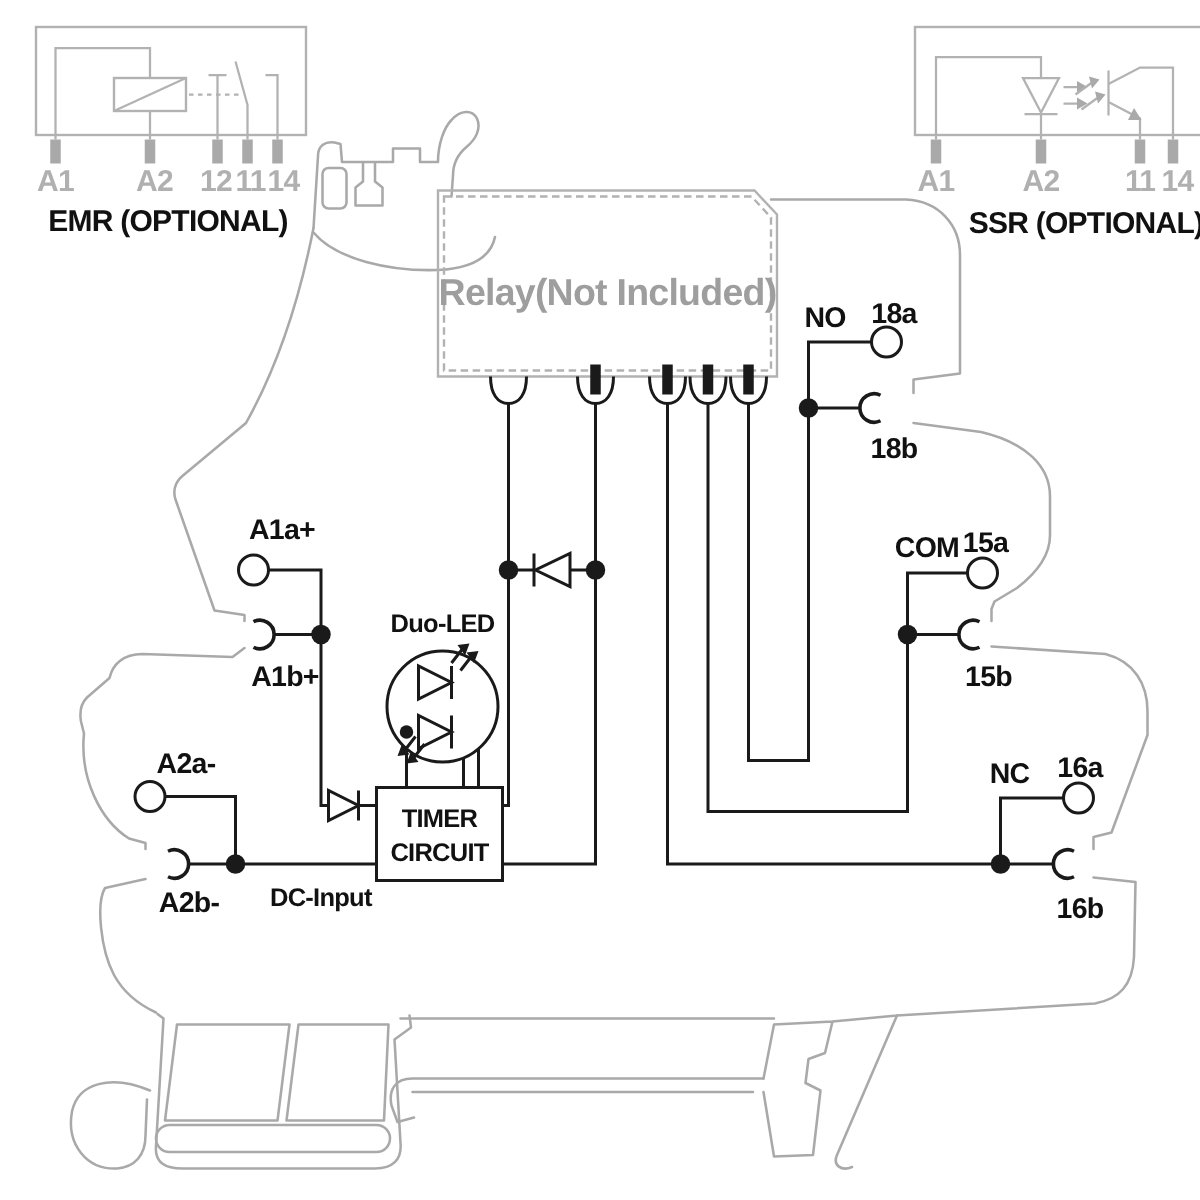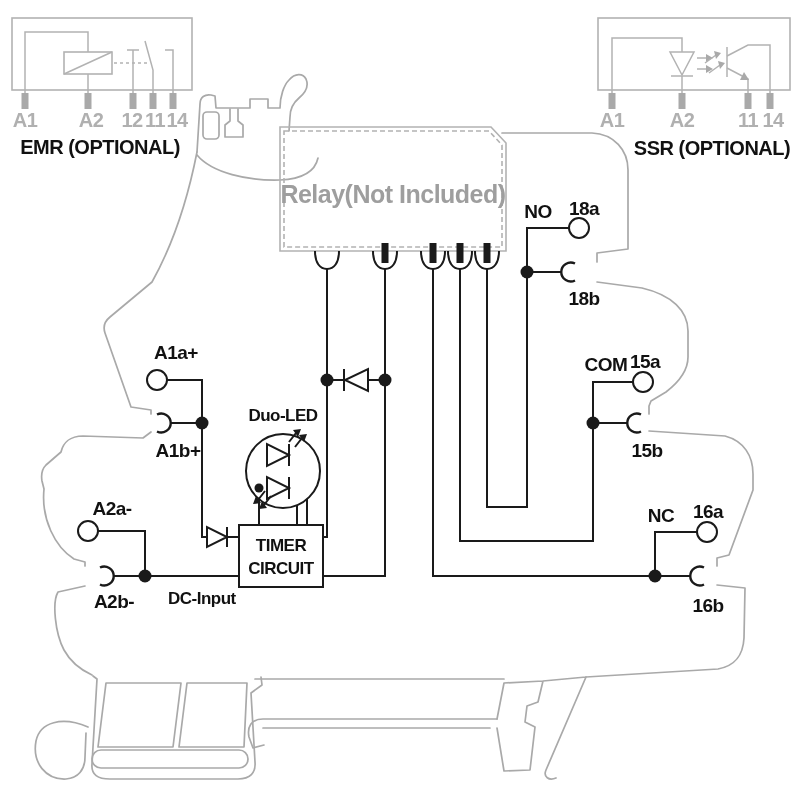--- a/index.html
+++ b/index.html
@@ -1,16 +1,16 @@
 <!DOCTYPE html>
 <html><head>
 <meta charset="utf-8">
 <style>
   html,body{margin:0;padding:0;background:#ffffff;}
-  .stage{width:648px;height:800px;position:relative;background:#fff;}
+  .stage{width:648px;height:800px;position:relative;background:#fff;margin-left:12px;}
   svg{display:block;}
   .wire{stroke:#1a1a1a;stroke-width:2;fill:none;stroke-linejoin:miter;}
   .wire-thick{stroke:#1a1a1a;stroke-width:2.4;fill:none;}
   .sym{stroke:#1a1a1a;stroke-width:2;fill:#ffffff;}
   .dot{fill:#1a1a1a;stroke:none;}
   .outl{stroke:#a9a9a9;stroke-width:1.7;fill:none;stroke-linejoin:round;stroke-linecap:round;}
   .gbox{stroke:#b2b2b2;stroke-width:1.6;fill:none;}
   .gwire{stroke:#b2b2b2;stroke-width:1.5;fill:none;}
   .gstub{fill:#a9a9a9;stroke:none;}
   .glabel{font:bold 20px "Liberation Sans",sans-serif;fill:#b0b0b0;letter-spacing:-0.5px;}

